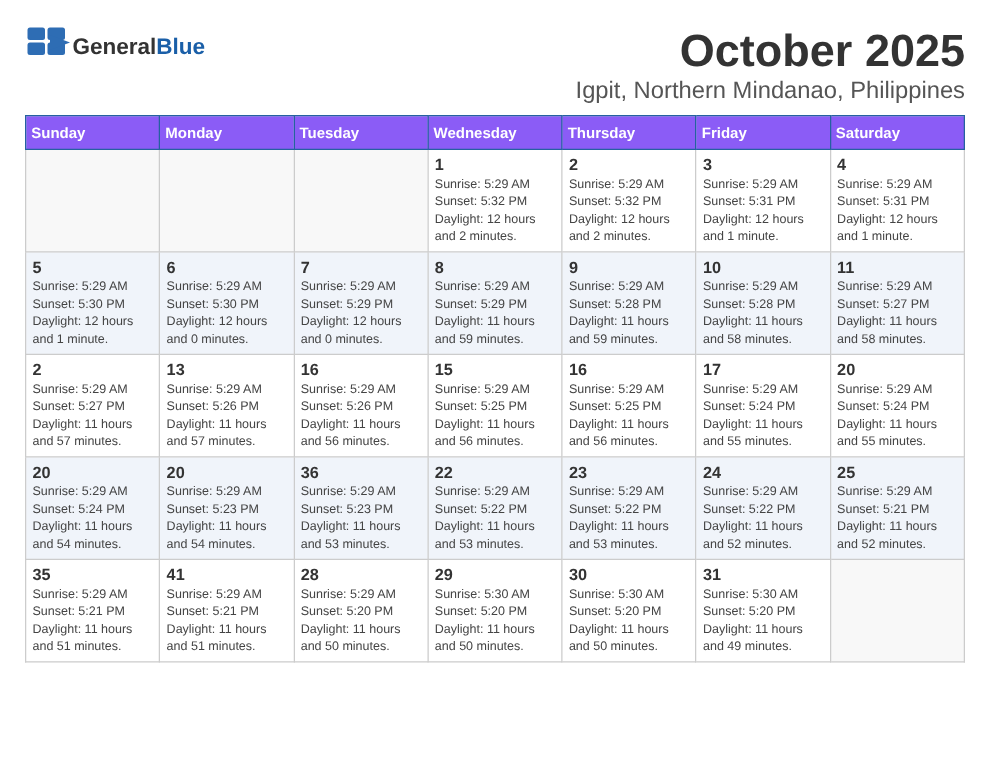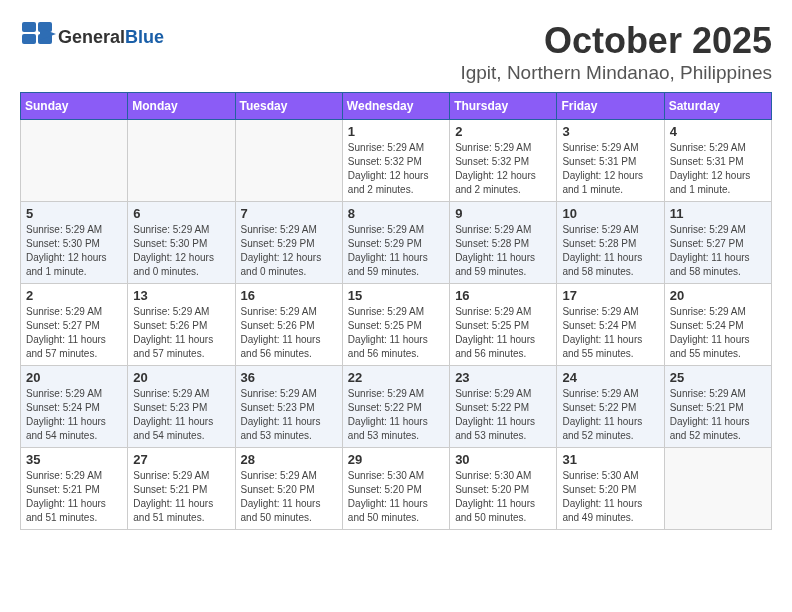--- a/index.html
+++ b/index.html
@@ -300,21 +300,21 @@
       </tr>
       <tr class="row-odd">
         <td>
           <span class="day-number">35</span>
           <div class="day-info" style="white-space: pre-line;">Sunrise: 5:29 AM
 Sunset: 5:21 PM
 Daylight: 11 hours
 and 51 minutes.</div>
         </td>
         <td>
-          <span class="day-number">27</span>
+          <span class="day-number">41</span>
           <div class="day-info" style="white-space: pre-line;">Sunrise: 5:29 AM
 Sunset: 5:21 PM
 Daylight: 11 hours
 and 51 minutes.</div>
         </td>
         <td>
           <span class="day-number">28</span>
           <div class="day-info" style="white-space: pre-line;">Sunrise: 5:29 AM
 Sunset: 5:20 PM
 Daylight: 11 hours

